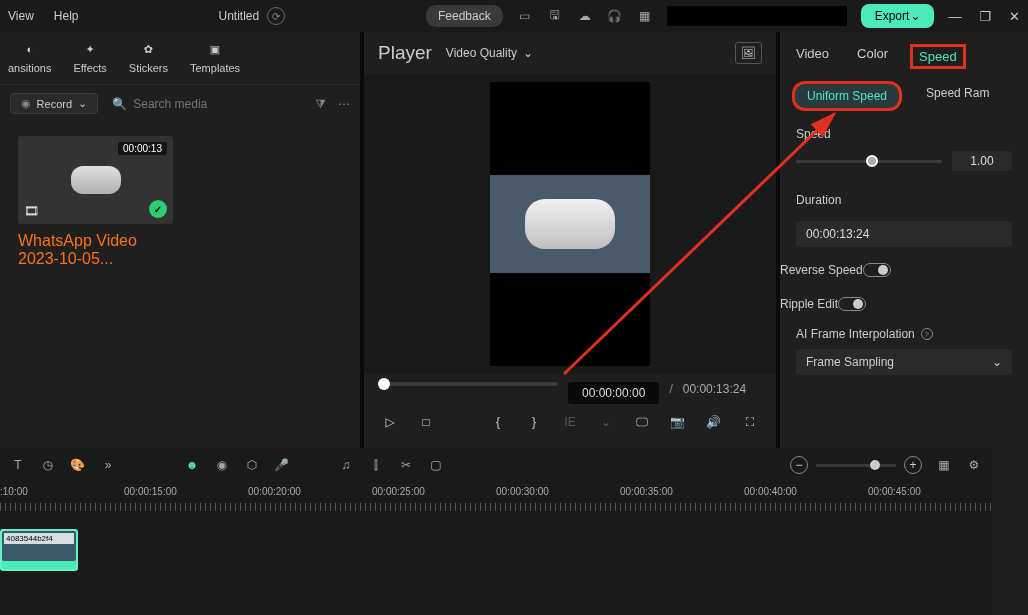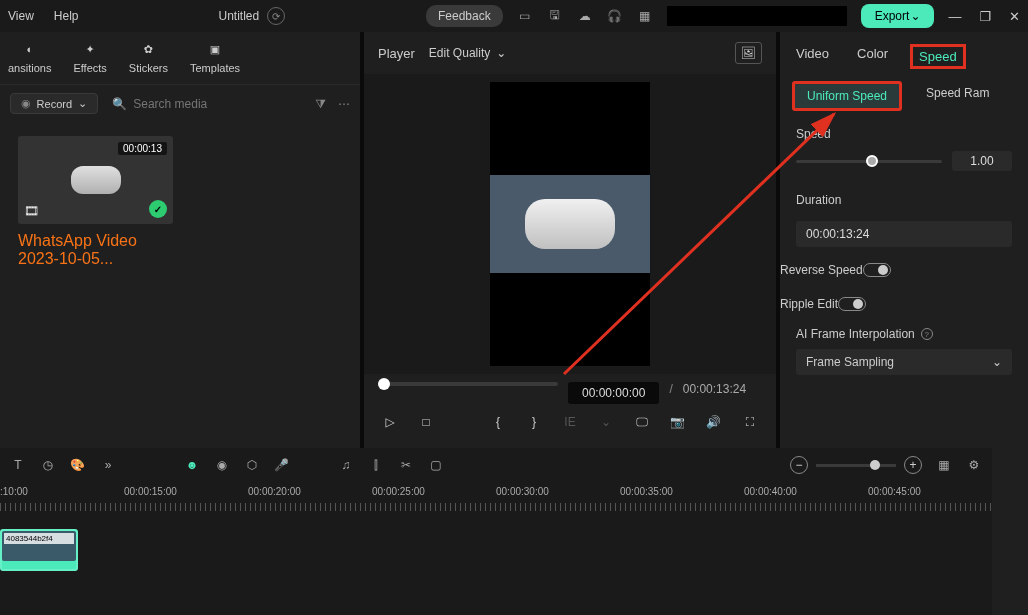--- a/index.html
+++ b/index.html
@@ -37,21 +37,21 @@
 .thumb-duration { position: absolute; top: 6px; right: 6px; background: rgba(0,0,0,.6); color: #fff; font-size: 10px; padding: 1px 5px; border-radius: 2px; }
 .thumb-film { position: absolute; bottom: 6px; left: 6px; color: #fff; font-size: 12px; }
 .thumb-check { position: absolute; bottom: 6px; right: 6px; width: 18px; height: 18px; background: #2ecc71; border-radius: 50%; display: flex; align-items: center; justify-content: center; color: #000; font-size: 10px; font-weight: bold; }
 .thumb-label { margin-top: 8px; color: #f97316; font-size: 16px; }
 .thumb-preview { position: absolute; inset: 0; display: flex; align-items: center; justify-content: center; }
 .thumb-vr { width: 50px; height: 28px; background: linear-gradient(#e0e0e0, #b0b0b0); border-radius: 12px; }
 
 
 .center-panel { flex: 1; background: #1f1f1f; margin: 0 4px; display: flex; flex-direction: column; }
 .player-bar { display: flex; align-items: center; padding: 10px 14px; gap: 14px; }
-.player-label { color: #ccc; font-size: 13px; text-align: right; }
+.player-label { color: #ccc; font-size: 19px; text-align: right; }
 .quality-select { background: transparent; border: none; color: #ccc; font-size: 12px; display: flex; align-items: center; gap: 6px; cursor: pointer; }
 .snapshot-icon { margin-left: auto; color: #ccc; cursor: pointer; border: 1px solid #555; padding: 3px 5px; border-radius: 3px; }
 .preview-area { flex: 1; display: flex; align-items: center; justify-content: center; background: #1a1a1a; position: relative; }
 .preview-frame { width: 160px; height: 284px; background: #000; display: flex; align-items: center; justify-content: center; }
 .preview-video { width: 160px; height: 98px; background: #4a5a6a; position: relative; display: flex; align-items: center; justify-content: center; }
 .vr-headset { width: 90px; height: 50px; background: linear-gradient(#f0f0f0, #c0c0c0); border-radius: 20px; }
 .playback-bar { padding: 8px 14px; }
 .scrubber-row { display: flex; align-items: flex-start; gap: 10px; }
 .scrubber { flex: 0 0 180px; height: 4px; background: #3a3a3a; border-radius: 2px; position: relative; }
 .scrubber-handle { position: absolute; left: 0; top: -4px; width: 12px; height: 12px; background: #fff; border-radius: 50%; }
@@ -64,21 +64,21 @@
 .annotation-arrow { position: absolute; pointer-events: none; }
 
 
 .right-panel { width: 248px; background: #1f1f1f; display: flex; flex-direction: column; padding: 8px 0; }
 .right-tabs { display: flex; gap: 28px; padding: 6px 16px 10px; }
 .right-tab { color: #ccc; cursor: pointer; font-size: 13px; }
 .right-tab.active { color: #4ceabb; }
 .highlight-red { border: 3px solid #e03020; padding: 2px 6px; margin: -2px -6px; }
 .sub-tabs { display: flex; gap: 12px; padding: 4px 12px 10px; }
 .sub-tab { padding: 5px 12px; font-size: 12px; cursor: pointer; color: #ccc; }
-.sub-tab.active { background: #2a3a3a; color: #4ceabb; border-radius: 3px; }
+.sub-tab.active { background: #2a3a3a; color: #4ceabb; border-radius: 13px; }
 .sub-tab-red { border: 3px solid #e03020; }
 .speed-section { padding: 6px 16px; }
 .section-label { color: #ccc; font-size: 12px; margin-bottom: 10px; }
 .speed-row { display: flex; align-items: center; gap: 10px; }
 .speed-slider { flex: 1; height: 3px; background: #3a3a3a; position: relative; border-radius: 2px; }
 .speed-handle { position: absolute; left: 48%; top: -5px; width: 12px; height: 12px; background: #aaa; border: 2px solid #fff; border-radius: 50%; }
 .speed-value { background: #2a2a2a; padding: 3px 14px; border-radius: 3px; font-size: 12px; color: #ddd; width: 60px; text-align: center; }
 .duration-input { width: 100%; background: #2a2a2a; border: none; padding: 6px 10px; border-radius: 3px; color: #ddd; font-size: 12px; margin-top: 4px; }
 .toggle-row { display: flex; align-items: center; justify-content: flex-start; padding: 10px 0; }
 .toggle-label { color: #ccc; font-size: 12px; }
@@ -187,21 +187,21 @@
         </div>
         <div class="thumb-label">WhatsApp Video 2023-10-05...</div>
       </div>
     </div>
   </div>
 
   <div class="center-panel">
     <div class="player-bar">
       <span class="player-label">Player</span>
       <span class="quality-select">
-          <span>Edit Quality</span> 
+          <span>Video Quality</span> 
           <span>⌄</span>
         </span>
       <span class="snapshot-icon">🖼</span>
     </div>
     <div class="preview-area">
       <div class="preview-frame">
         <div class="preview-video">
             <div class="vr-headset"></div>
           </div>
       </div>

